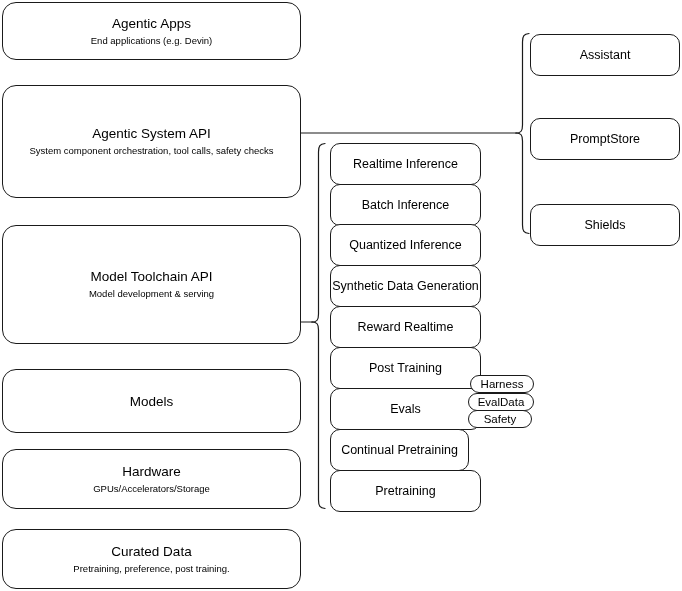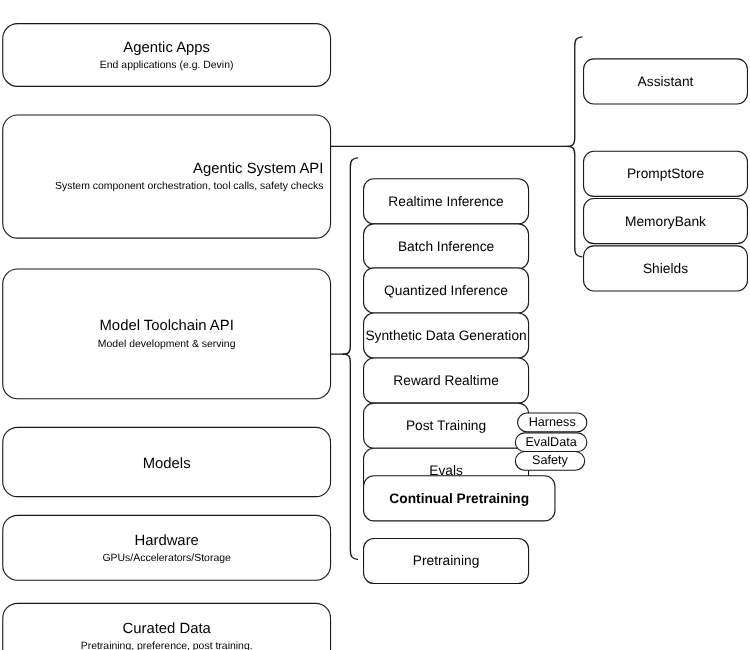--- a/index.html
+++ b/index.html
@@ -27,21 +27,20 @@
     box-sizing: border-box;
     border: 1.2px solid #1a1a1a;
     border-radius: 12px;
     background: #ffffff;
     display: flex;
     flex-direction: column;
     align-items: center;
     justify-content: center;
     text-align: center;
     padding: 20px 6px;
-    margin-top: 19px;
   }
 
   .box .title {
     font-size: 13px;
     line-height: 17px;
     color: #000;
     white-space: nowrap;
   }
   .box .subtitle {
     font-size: 9.5px;
@@ -106,21 +105,21 @@
 </head>
 <body>
 
 <div id="canvas">
 
   <div class="box layer-box" style="left:2px; top:2px; width:299px; height:58px;">
     <div class="title">Agentic Apps</div>
     <div class="subtitle">End applications (e.g. Devin)</div>
   </div>
 
-  <div class="box layer-box" style="left:2px; top:85px; width:299px; height:113px;align-items:flex-end;">
+  <div class="box layer-box" style="left:2px; top:85px; width:299px; height:113px;">
     <div class="title">Agentic System API</div>
     <div class="subtitle">System component orchestration, tool calls, safety checks</div>
   </div>
 
   <div class="box layer-box" style="left:2px; top:225px; width:299px; height:119px;">
     <div class="title">Model Toolchain API</div>
     <div class="subtitle">Model development &amp; serving</div>
   </div>
 
   <div class="box layer-box" style="left:2px; top:369px; width:299px; height:64px;">
@@ -198,21 +197,21 @@
   </div>
 
   <div class="box item-box" style="left:330px; top:347px; width:151px; height:32px;">
     <div class="title">Post Training</div>
   </div>
 
   <div class="box item-box" style="left:330px; top:388px; width:151px; height:32px;">
     <div class="title">Evals</div>
   </div>
 
-  <div class="box item-box" style="left:330px; top:413px; width:175px; height:32px;font-weight:bold;">
+  <div class="box item-box" style="left:330px; top:429px; width:139px; height:32px;">
     <div class="title">Continual Pretraining</div>
   </div>
 
   <div class="box item-box" style="left:330px; top:470px; width:151px; height:32px;">
     <div class="title">Pretraining</div>
   </div>
 
   <div class="pill" style="left:470px; top:375px; width:64px; height:18px;">
     <span>Harness</span>
   </div>
@@ -227,21 +226,18 @@
 
   <div class="box item-box" style="left:530px; top:34px; width:150px; height:32px;">
     <div class="title">Assistant</div>
   </div>
 
 
   <div class="box item-box" style="left:530px; top:118px; width:150px; height:32px;">
     <div class="title">PromptStore</div>
   </div>
 
-  <div class="box item-box" style="left:530px; top:161px; width:150px; height:32px;">
-    <div class="title">MemoryBank</div>
-  </div>
 
   <div class="box item-box" style="left:530px; top:204px; width:150px; height:32px;">
     <div class="title">Shields</div>
   </div>
 
 </div>
 
 </body></html>

